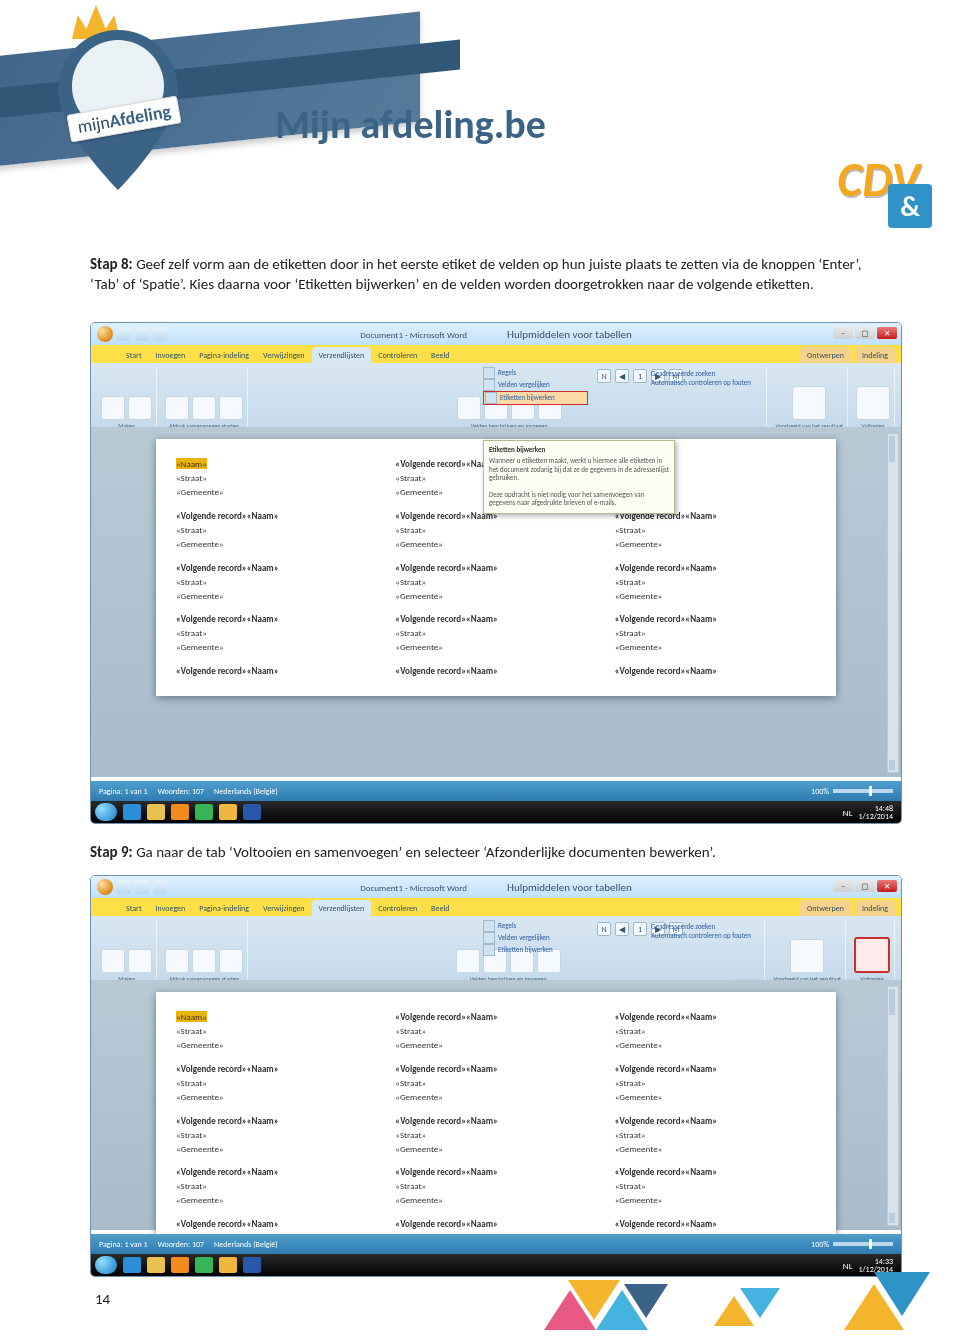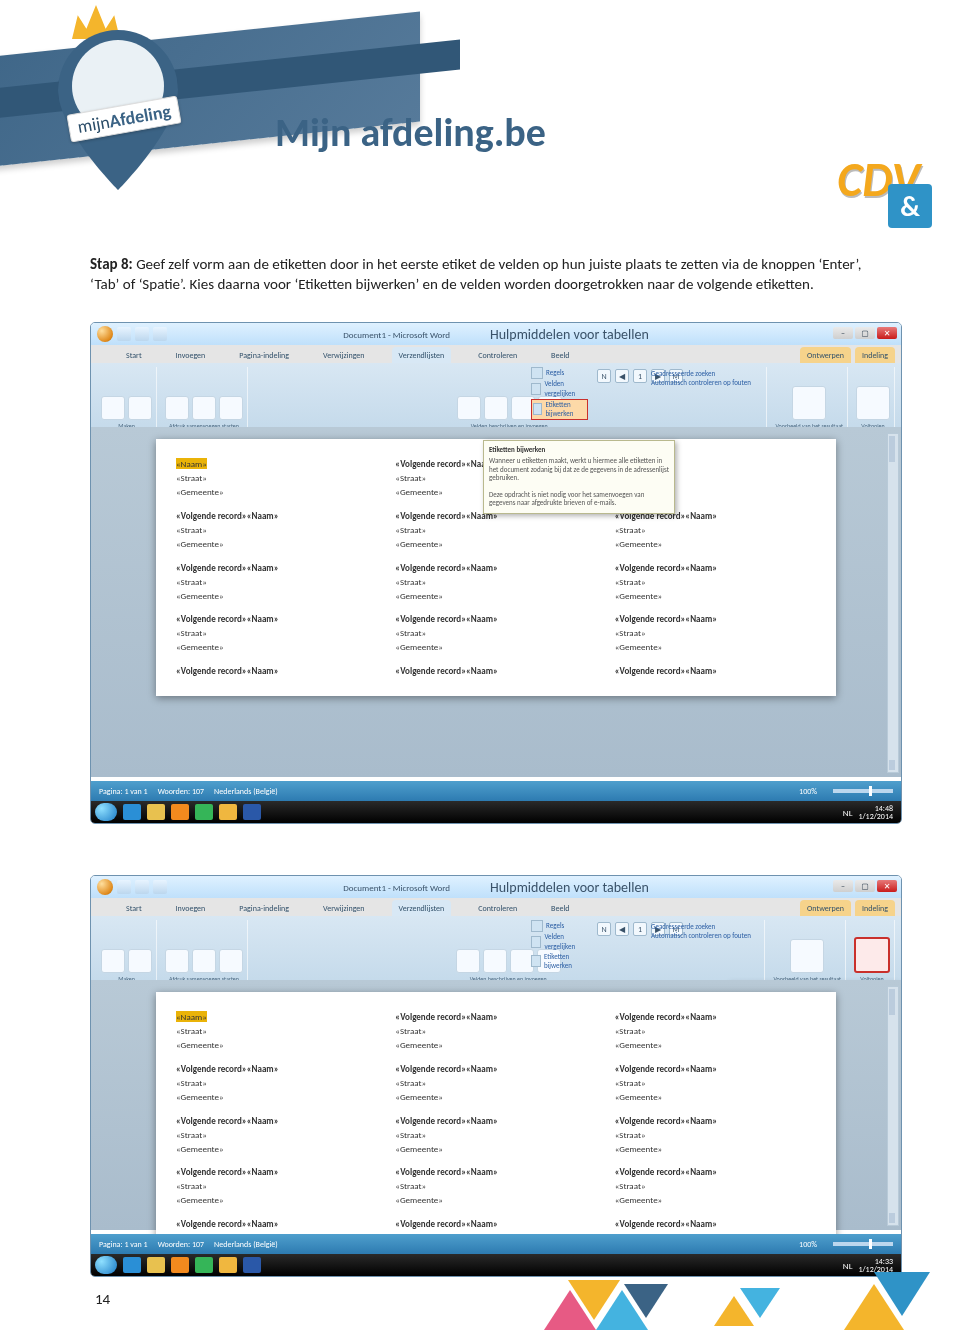--- a/index.html
+++ b/index.html
@@ -35,21 +35,21 @@
     position: absolute; left: 14px; top: 10px; width: 92px; height: 92px; border-radius: 50%;
     background:#eaf1f5;
   }
   .pin-ribbon {
     position: absolute; left: 68px; top: 105px; transform: rotate(-10deg);
     background: #fff; padding: 2px 8px; font-size: 18px; border: 1px solid #ddd; border-radius: 3px;
     box-shadow: 0 1px 3px rgba(0,0,0,.25); color:#2a4c68;
   }
   .pin-ribbon b { color:#3b6385; }
   .title {
-    position: absolute; left: 275px; top: 108px; font-size: 40px; font-weight: 700; color: #3b6385;
+    position: absolute; left: 275px; top: 100px; font-size: 40px; font-weight: 700; color: #3b6385;
   }
   .cdv {
     position: absolute; right: 40px; top: 150px; font-size: 48px; font-weight: 900; font-style: italic; color:#f4a81d; text-shadow: 1px 2px 0 #bbb;
   }
   .cdv-amp {
     position: absolute; right: 28px; top: 184px; width: 44px; height: 44px; background:#2f93c7; color:#fff;
     font-size: 28px; font-weight: 700; display:flex; align-items:center; justify-content:center; border-radius:4px;
   }
   
   .copy {
@@ -72,31 +72,31 @@
     position: absolute; left: 90px; width: 810px; border: 1px solid #6e92af; border-radius: 5px; overflow: hidden;
     font-size: 8px; color: #2a3b4b;
   }
   .shot1 { top: 322px; height: 500px; }
   .shot2 { top: 875px; height: 400px; }
   .shot-titlebar {
     height: 22px; background: linear-gradient(#dff1ff,#bfe0fb); display:flex; align-items:center;
     justify-content:center; position:relative;
   }
   .shot-titlebar .doc { font-size:9px; color:#3a5269; }
-  .shot-titlebar .tool { font-size:14px; color:#3a5269; }
+  .shot-titlebar .tool { font-size:11px; color:#3a5269; }
   .winbtns { position:absolute; right:4px; top:4px; display:flex; gap:2px;}
   .winbtn { width:20px; height:12px; border-radius:2px; font-size:8px; display:flex; align-items:center; justify-content:center;}
   .winbtn.min{background:linear-gradient(#eaeaea,#cfcfcf);}
   .winbtn.max{background:linear-gradient(#eaeaea,#cfcfcf);}
   .winbtn.cls{background:linear-gradient(#e77a7a,#c91b1b); color:#fff;}
   .qat { position:absolute; left:6px; top:3px; display:flex; gap:4px; align-items:center;}
   .orb { width:16px; height:16px; border-radius:50%; background: radial-gradient(circle at 30% 30%, #ffdf9e, #e08a1c 70%, #955400 100%);}
   .qbtn{width:14px;height:14px;border-radius:2px;background:linear-gradient(#e8f4ff,#bcd7ee);}
   .tabs {
-    height:18px; background:#e5e5e5; display:flex; align-items:flex-end; padding-left:28px; gap:20px;
+    height:18px; background:#fde047; display:flex; align-items:flex-end; padding-left:28px; gap:0;
     font-size:8px; color:#31506a;
   }
   .tabs span{padding:3px 7px; border-radius:4px 4px 0 0;}
   .tabs span.active{background:#d8e8f5;}
   .tabs .tools{margin-left:auto; display:flex; gap:4px; padding-right:6px;}
   .tabs .tools span{background:#f6d38b;}
   .ribbon {
     height:64px; background:linear-gradient(#d8e7f3,#c3d9ea); display:flex; padding:4px 6px; gap:4px;
     border-bottom:1px solid #9fb9cd;
   }
@@ -114,21 +114,21 @@
   .dropdown-menu .mi.hl{background:#fdd9a8; border:1px solid #e6a636;}
   .dropdown-menu .mi .mbox{width:12px;height:12px;border:1px solid #bcd; background:#fff;}
   .tooltip-box{
     position:absolute; left:392px; top:117px; width:180px; background:#fdfdf4; border:1px solid #b9b98e;
     box-shadow:2px 2px 5px rgba(0,0,0,.3); padding:5px; font-size:7px; color:#555; line-height:1.2;
   }
   .tooltip-box b{display:block; color:#333; margin-bottom:3px;}
   .links-box{
     position:absolute; left:392px; top:4px; width:105px; font-size:7px; color:#2a5da3; line-height:1.4;
   }
-  .links-box .row{display:flex; align-items:center; gap:3px;margin-left:48px;}
+  .links-box .row{display:flex; align-items:center; gap:3px;}
   .links-box .hlrow{background:#fdd9a8; border:1px solid #c9302c; padding:0 1px;}
   .linkicon{width:10px;height:10px;background:#cfe3f2;border:1px solid #9fb9cd;}
   .nav-box{position:absolute; left:506px; top:6px; font-size:8px; color:#3a5269; display:flex; gap:4px; align-items:center;}
   .nav-box .sq{width:12px;height:12px;border:1px solid #9fb9cd;background:#f2f8fd;border-radius:2px;display:flex;align-items:center;justify-content:center;font-size:8px;}
   .find-box{position:absolute; left:560px; top:6px; font-size:7px; color:#2a5da3;}
   
   .docarea{
     position:absolute; left:0; right:0; top:104px; bottom:46px;
     background:linear-gradient(#b8c9d6,#a9bccc);
     display:flex; justify-content:center; padding-top:12px;
@@ -141,21 +141,21 @@
     padding:18px 20px; display:grid; grid-template-columns:repeat(3,1fr);
     column-gap:18px; row-gap:10px; font-size:9px; color:#333; height:fit-content;
   }
   .lbl-line{line-height:1.55;}
   .merge-first{background:#eab308; display:inline;}
   
   .statusbar{
     position:absolute; left:0; right:0; bottom:22px; height:20px; background:linear-gradient(#4f9fcd,#2d7bb1);
     color:#fff; font-size:8px; display:flex; align-items:center; padding:0 8px; gap:10px;
   }
-  .statusbar .zoom{margin-left:auto; display:flex; align-items:center; gap:16px;justify-content:flex-end;}
+  .statusbar .zoom{margin-left:auto; display:flex; align-items:center; gap:4px;justify-content:flex-end;}
   .zoom .bar{width:60px; height:4px; background:#bcd7ee; position:relative;}
   .zoom .bar::after{content:"";position:absolute; top:-3px; left:60%; width:3px; height:10px; background:#fff;}
   
   .taskbar{
     position:absolute; left:0; right:0; bottom:0; height:22px;
     background:linear-gradient(#2a2a2a,#000); display:flex; align-items:center; padding:0 4px; gap:6px;
     color:#fff; font-size:9px;
   }
   .taskbar .start{width:22px;height:18px;border-radius:10px;background:radial-gradient(circle at 30% 30%,#8fe0ff,#1b7bc6);}
   .taskbar .ticon{width:18px;height:16px;border-radius:2px;}
@@ -347,20 +347,23 @@
       <div class="ticon" style="background:#2a58a8"></div>
       <div class="spacer"></div>
       <span style="font-size:9px">NL</span>
       <div class="clock">
         <div>14:48</div>
         <div>1/12/2014</div>
       </div>
     </div>
   </div>
 
+  <div class="copy2">
+    <span class="step-label">Stap 9:</span><span> Ga naar de tab ‘Voltooien en samenvoegen’ en selecteer ‘Afzonderlijke documenten bewerken’.</span>
+  </div>
 
   <div class="shot shot2">
     <div class="shot-titlebar">
       <div class="qat">
         <div class="orb"></div>
         <div class="qbtn"></div>
         <div class="qbtn"></div>
         <div class="qbtn"></div>
       </div>
       <span class="doc">Document1 - Microsoft Word</span>

